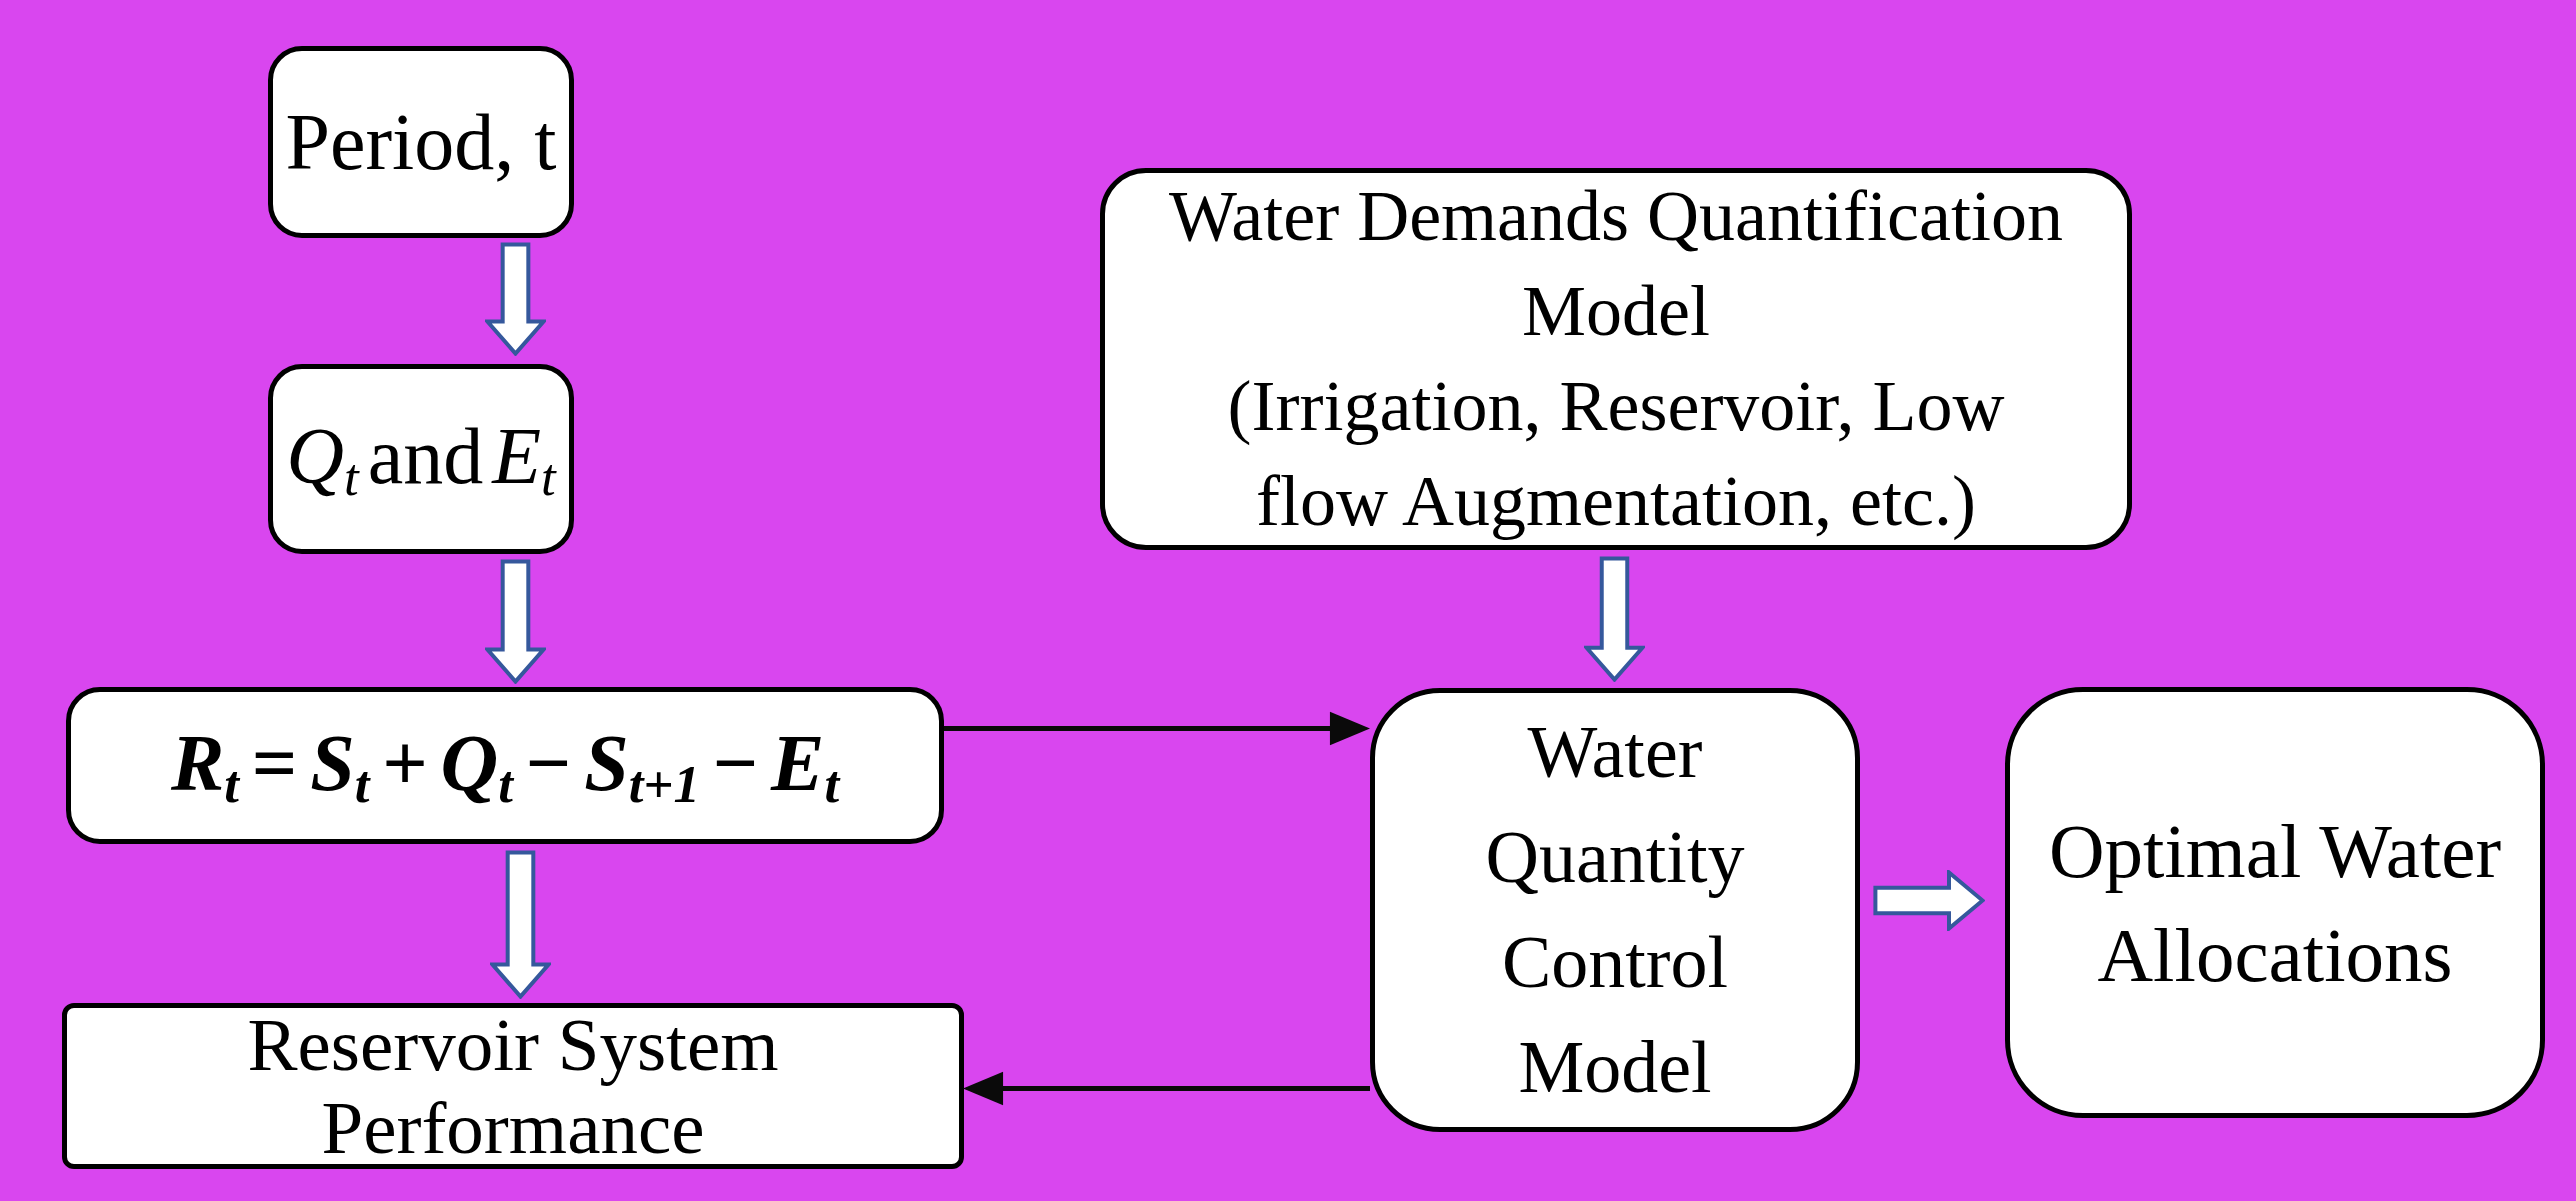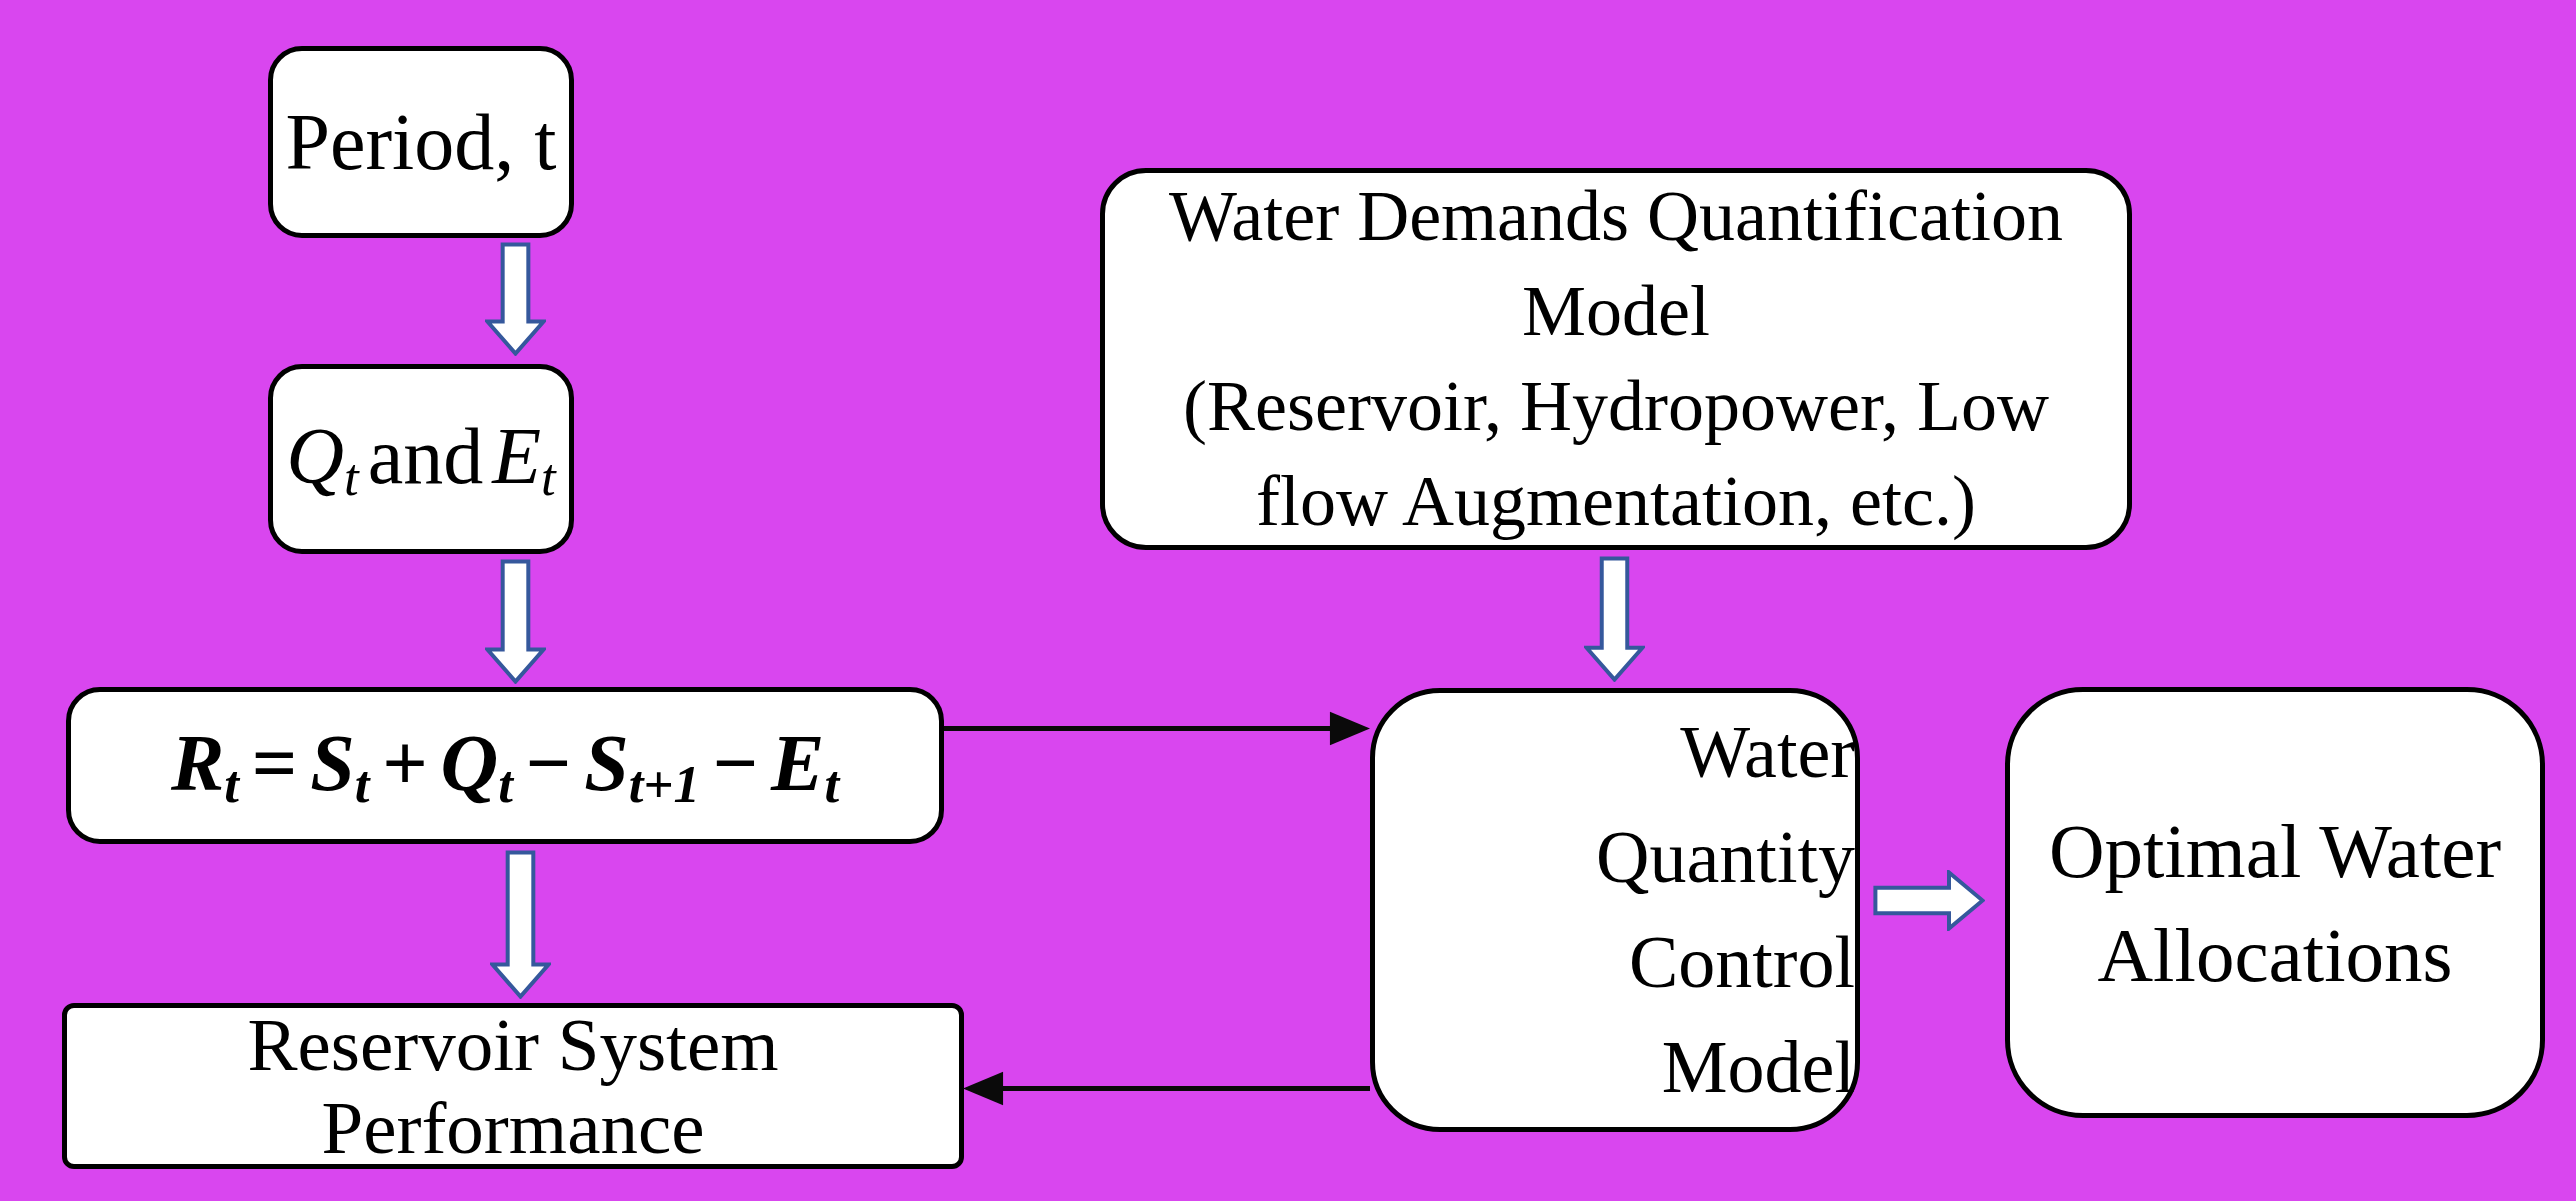--- a/index.html
+++ b/index.html
@@ -28,21 +28,21 @@
   }
   .arrow { position: absolute; }
   .arrow svg { display: block; }
 
   
   #period-box   { left: 268px;  top: 46px;   width: 306px;  height: 192px;  border-radius: 34px; font-size: 80px; }
   #qe-box       { left: 268px;  top: 364px;  width: 306px;  height: 190px;  border-radius: 34px; font-size: 80px; }
   #rt-box       { left: 66px;   top: 687px;  width: 878px; height: 157px;  border-radius: 34px; font-size: 80px; font-weight: bold; }
   #res-box      { left: 62px;   top: 1003px; width: 902px; height: 166px;  border-radius: 12px; font-size: 75px;  line-height: 83px; }
   #wd-box       { left: 1100px; top: 168px;  width: 1032px; height: 382px;  border-radius: 46px; font-size: 72px;  line-height: 95px; }
-  #wqcm-box     { left: 1370px; top: 688px;  width: 490px;  height: 444px;  border-radius: 70px; font-size: 74px;  line-height: 105px; align-items: flex-end; }
+  #wqcm-box     { left: 1370px; top: 688px;  width: 490px;  height: 444px;  border-radius: 70px; font-size: 74px;  line-height: 105px; }
   #opt-box      { left: 2005px; top: 687px;  width: 540px;  height: 431px;  border-radius: 78px; font-size: 77px;  line-height: 104px; }
 
   .mvar { font-style: italic; }
   .sub  { font-style: italic; font-size: 0.66em; vertical-align: -0.22em; }
   .op   { margin: 0 12.8px; }
   .conj { margin: 0 9px; }
 </style>
 </head>
 <body>
 
@@ -65,21 +65,21 @@
   </div>
 
   <div class="box" id="res-box">
     <div>Reservoir System</div>
     <div>Performance</div>
   </div>
 
   <div class="box" id="wd-box">
     <div>Water Demands Quantification</div>
     <div>Model</div>
-    <div>(Reservoir, Hydropower, Low</div>
+    <div>(Irrigation, Reservoir, Low</div>
     <div>flow Augmentation, etc.)</div>
   </div>
 
   <div class="box" id="wqcm-box">
     <div>Water</div>
     <div>Quantity</div>
     <div>Control</div>
     <div>Model</div>
   </div>
 

